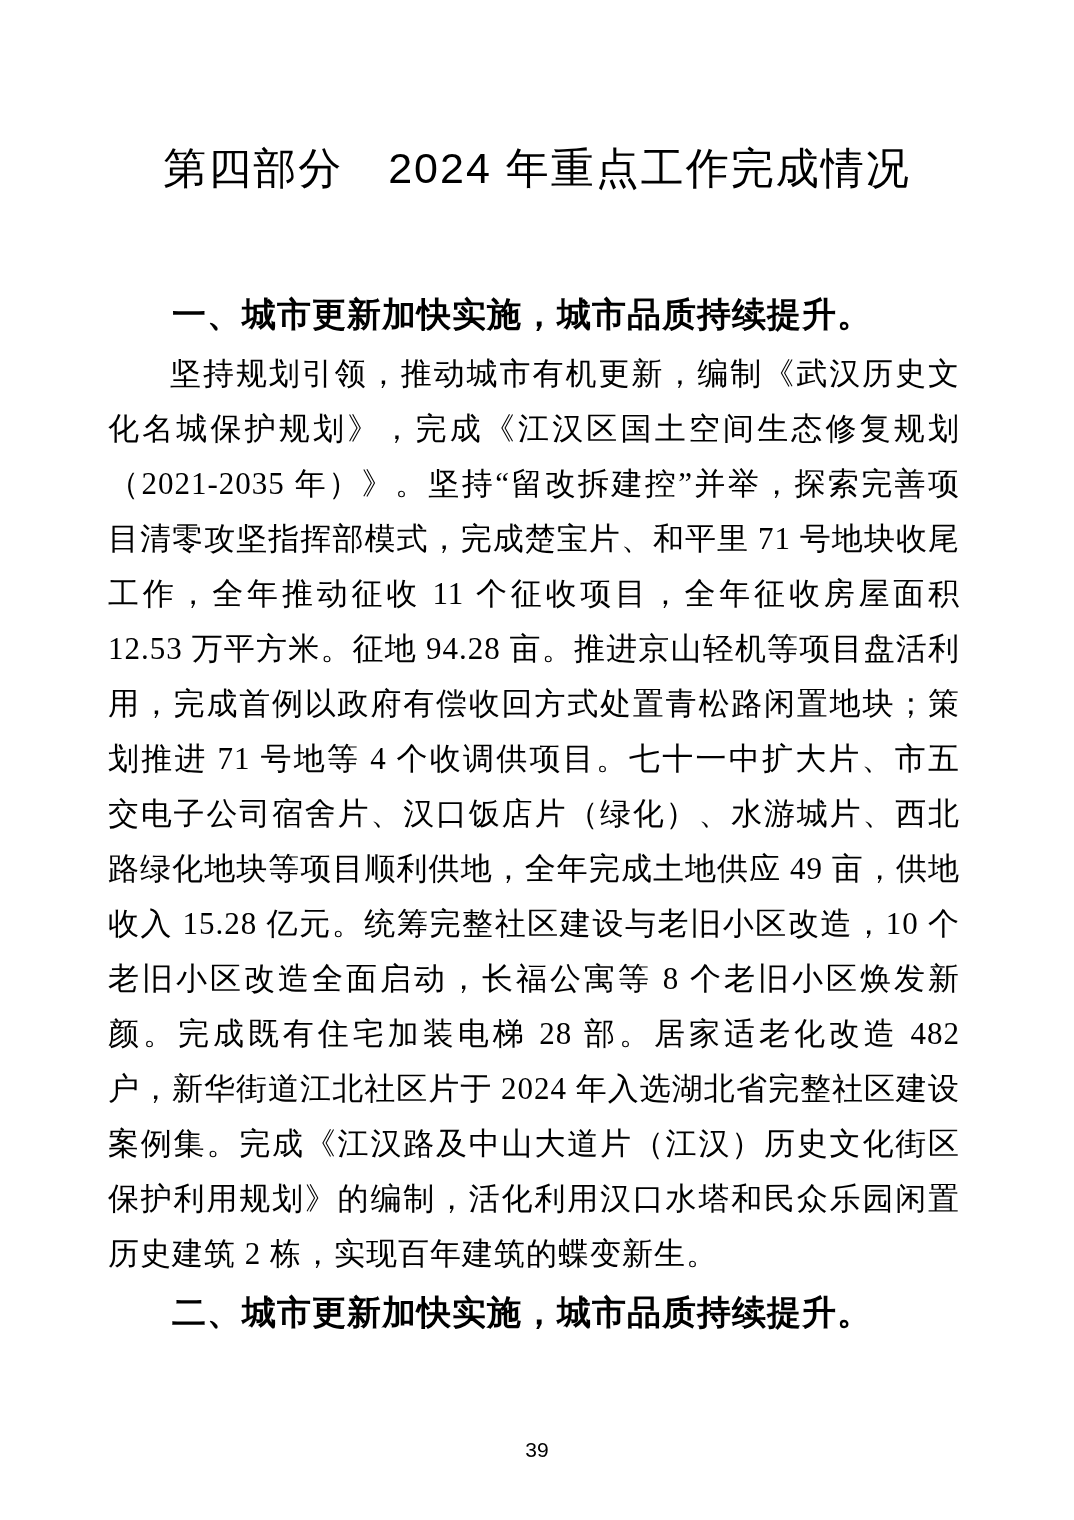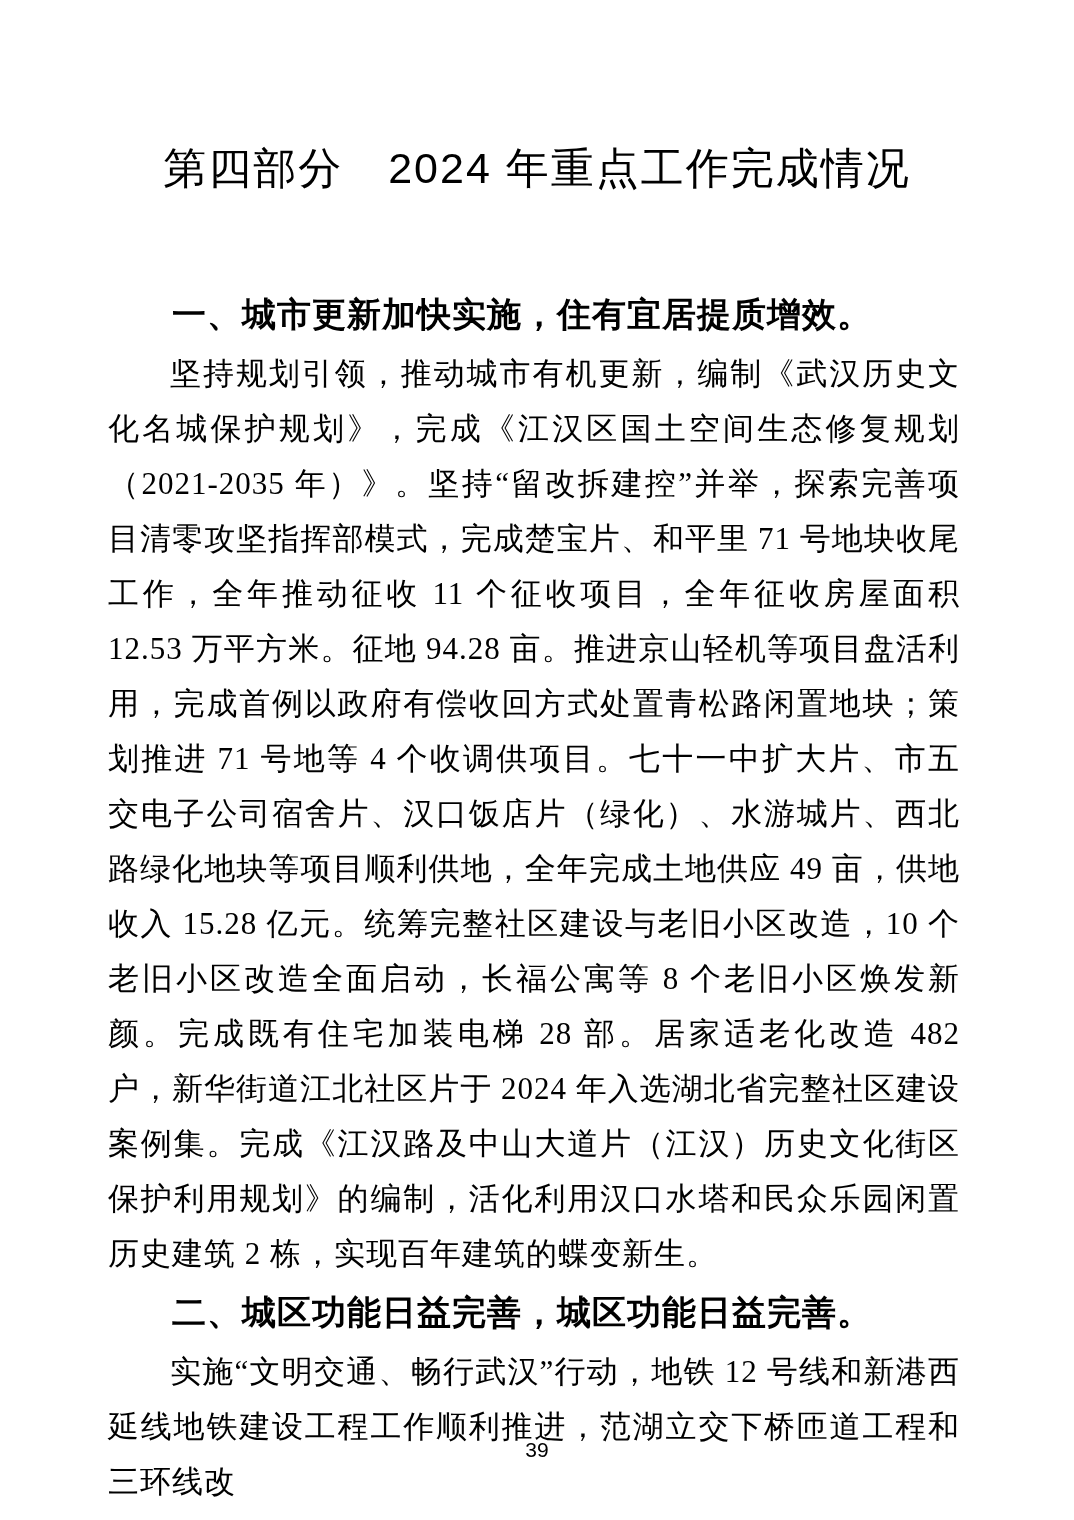--- a/index.html
+++ b/index.html
@@ -72,25 +72,24 @@
 </style>
 </head>
 <body>
 
 <div class="page">
 
   <h1 class="doc-title">第四部分　2024 年重点工作完成情况</h1>
 
   <div class="content">
 
-    <h2 class="section-heading">一、城市更新加快实施，住有宜居提质增效。</h2>
+    <h2 class="section-heading">一、城市更新加快实施，城市品质持续提升。</h2>
 
     <p class="body-para">坚持规划引领，推动城市有机更新，编制《武汉历史文化名城保护规划》，完成《江汉区国土空间生态修复规划（2021-2035 年）》。坚持“留改拆建控”并举，探索完善项目清零攻坚指挥部模式，完成楚宝片、和平里 71 号地块收尾工作，全年推动征收 11 个征收项目，全年征收房屋面积 12.53 万平方米。征地 94.28 亩。推进京山轻机等项目盘活利用，完成首例以政府有偿收回方式处置青松路闲置地块；策划推进 71 号地等 4 个收调供项目。七十一中扩大片、市五交电子公司宿舍片、汉口饭店片（绿化）、水游城片、西北路绿化地块等项目顺利供地，全年完成土地供应 49 亩，供地收入 15.28 亿元。统筹完整社区建设与老旧小区改造，10 个老旧小区改造全面启动，长福公寓等 8 个老旧小区焕发新颜。完成既有住宅加装电梯 28 部。居家适老化改造 482 户，新华街道江北社区片于 2024 年入选湖北省完整社区建设案例集。完成《江汉路及中山大道片（江汉）历史文化街区保护利用规划》的编制，活化利用汉口水塔和民众乐园闲置历史建筑 2 栋，实现百年建筑的蝶变新生。</p>
 
-    <h2 class="section-heading">二、城区功能日益完善，城区功能日益完善。</h2>
+    <h2 class="section-heading">二、城市更新加快实施，城市品质持续提升。</h2>
 
-    <p class="body-para">实施“文明交通、畅行武汉”行动，地铁 12 号线和新港西延线地铁建设工程工作顺利推进，范湖立交下桥匝道工程和三环线改</p>
 
   </div>
 
   <div class="page-number">39</div>
 
 </div>
 
 </body></html>

